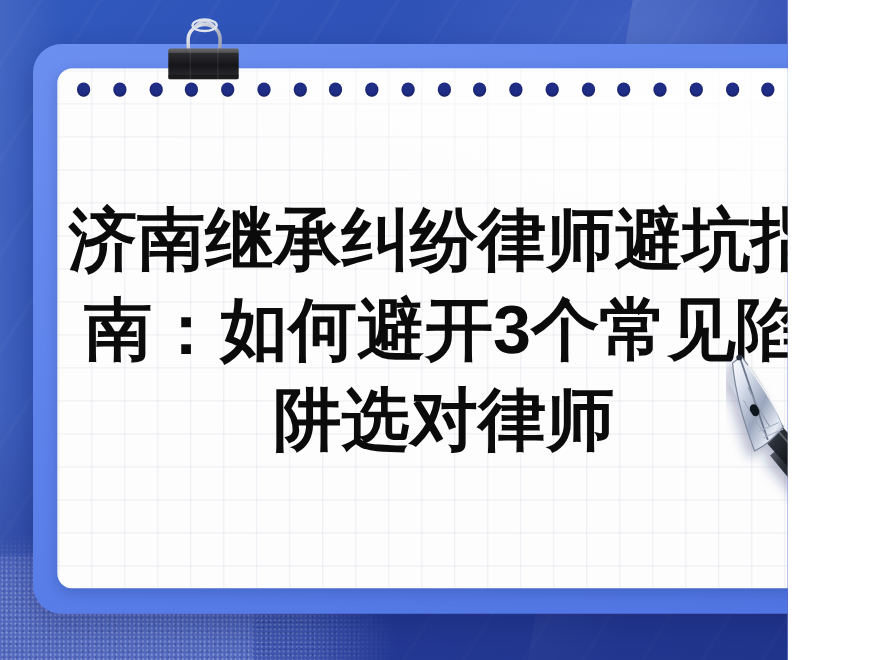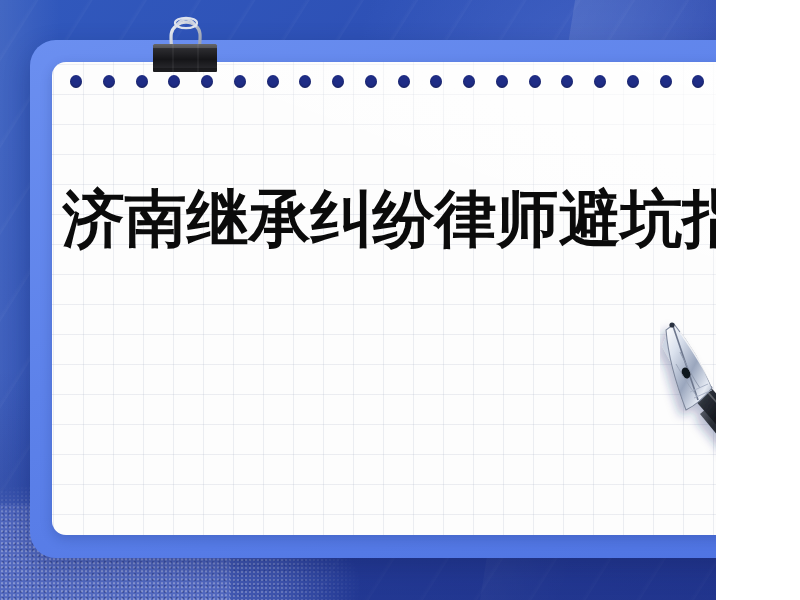--- a/index.html
+++ b/index.html
@@ -232,20 +232,22 @@
     <span class="dot"></span>
     <span class="dot"></span>
     <span class="dot"></span>
     <span class="dot"></span>
     <span class="dot"></span>
     <span class="dot"></span>
   </div>
 
   <div class="title-wrap">
     <div class="title-line">济南继承纠纷律师避坑指</div>
+    <div class="title-line">南：如何避开3个常见陷</div>
+    <div class="title-line">阱选对律师</div>
   </div>
 
   <svg class="clip" viewBox="0 0 66 62">
     <defs>
       <linearGradient id="clipBody" x1="0" y1="0" x2="0" y2="1">
         <stop offset="0%" stop-color="#4a4a4e"></stop>
         <stop offset="18%" stop-color="#2b2b2f"></stop>
         <stop offset="55%" stop-color="#151518"></stop>
         <stop offset="100%" stop-color="#2e2e33"></stop>
       </linearGradient>

